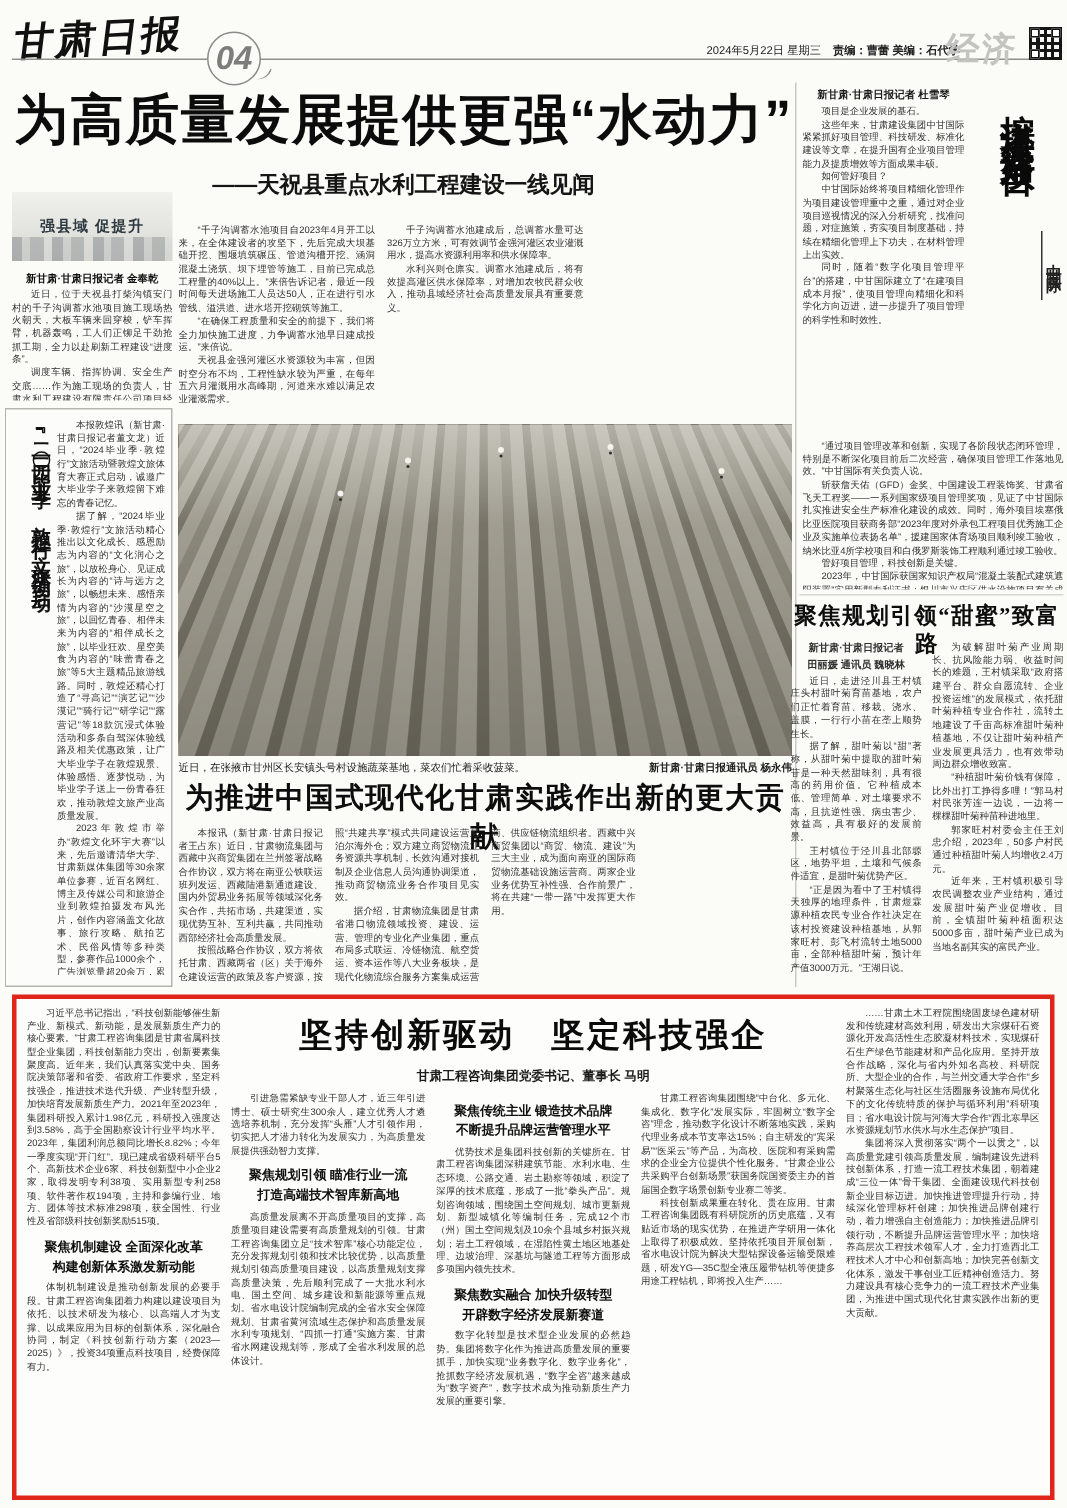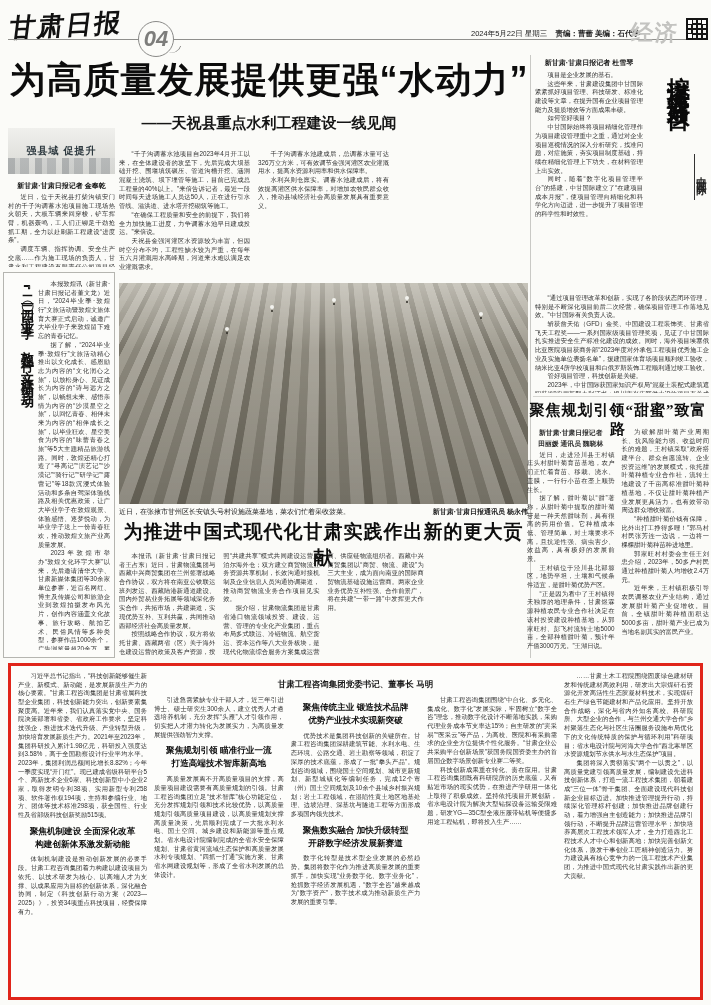--- a/index.html
+++ b/index.html
@@ -195,31 +195,32 @@
 </div>
 
 <div class="abs featured">
   <div class="f-col tiny">
     <span><p>习近平总书记指出，“科技创新能够催生新产业、新模式、新动能，是发展新质生产力的核心要素。”甘肃工程咨询集团是甘肃省属科技型企业集团，科技创新能力突出，创新要素集聚度高。近年来，我们认真落实党中央、国务院决策部署和省委、省政府工作要求，坚定科技强企，推进技术迭代升级、产业转型升级，加快培育发展新质生产力。2021年至2023年，集团科研投入累计1.98亿元，科研投入强度达到3.58%，高于全国勘察设计行业平均水平。2023年，集团利润总额同比增长8.82%；今年一季度实现“开门红”。现已建成省级科研平台5个、高新技术企业6家、科技创新型中小企业2家，取得发明专利38项、实用新型专利258项、软件著作权194项，主持和参编行业、地方、团体等技术标准298项，获全国性、行业性及省部级科技创新奖励515项。</p></span>
     <div class="f-sub">聚焦机制建设 全面深化改革
 构建创新体系激发新动能</div>
     <span><p>体制机制建设是推动创新发展的必要手段。甘肃工程咨询集团着力构建以建设项目为依托、以技术研发为核心、以高端人才为支撑、以成果应用为目标的创新体系，深化融合协同，制定《科技创新行动方案（2023—2025）》，投资34项重点科技项目，经费保障有力。</p></span>
   </div>
   <div class="f-center">
+    <div class="f-head">坚持创新驱动　坚定科技强企</div>
     <div class="f-byline">甘肃工程咨询集团党委书记、董事长 马明</div>
     <div class="f-cols">
       <div class="tiny">
         <span><p>引进急需紧缺专业干部人才，近三年引进博士、硕士研究生300余人，建立优秀人才遴选培养机制，充分发挥“头雁”人才引领作用，切实把人才潜力转化为发展实力，为高质量发展提供强劲智力支撑。</p></span>
         <div class="f-sub">聚焦规划引领 瞄准行业一流
 打造高端技术智库新高地</div>
         <span><p>高质量发展离不开高质量项目的支撑，高质量项目建设需要有高质量规划的引领。甘肃工程咨询集团立足“技术智库”核心功能定位，充分发挥规划引领和技术比较优势，以高质量规划引领高质量项目建设，以高质量规划支撑高质量决策，先后顺利完成了一大批水利水电、国土空间、城乡建设和新能源等重点规划。省水电设计院编制完成的全省水安全保障规划、甘肃省黄河流域生态保护和高质量发展水利专项规划、“四抓一打通”实施方案、甘肃省水网建设规划等，形成了全省水利发展的总体设计。</p></span>
       </div>
       <div class="tiny">
         <div class="f-sub">聚焦传统主业 锻造技术品牌
-优势产业技术实现新突破</div>
+不断提升品牌运营管理水平</div>
         <span><p>优势技术是集团科技创新的关键所在。甘肃工程咨询集团深耕建筑节能、水利水电、生态环境、公路交通、岩土勘察等领域，积淀了深厚的技术底蕴，形成了一批“拳头产品”。规划咨询领域，围绕国土空间规划、城市更新规划、新型城镇化等编制任务，完成12个市（州）国土空间规划及10余个县域乡村振兴规划；岩土工程领域，在湿陷性黄土地区地基处理、边坡治理、深基坑与隧道工程等方面形成多项国内领先技术。</p></span>
         <div class="f-sub">聚焦数实融合 加快升级转型
 开辟数字经济发展新赛道</div>
         <span><p>数字化转型是技术型企业发展的必然趋势。集团将数字化作为推进高质量发展的重要抓手，加快实现“业务数字化、数字业务化”，抢抓数字经济发展机遇，“数字全咨”越来越成为“数字资产”，数字技术成为推动新质生产力发展的重要引擎。</p></span>
       </div>
       <div class="tiny">
         <span><p>甘肃工程咨询集团围绕“中台化、多元化、集成化、数字化”发展实际，牢固树立“数字全咨”理念，推动数字化设计不断落地实践，采购代理业务成本节支率达15%；自主研发的“宾采易”“医采云”等产品，为高校、医院和有采购需求的企业全方位提供个性化服务。“甘肃企业公共采购平台创新场景”获国务院国资委主办的首届国企数字场景创新专业赛二等奖。</p></span>
         <span><p>科技创新成果重在转化、贵在应用。甘肃工程咨询集团既有科研院所的历史底蕴，又有贴近市场的现实优势，在推进产学研用一体化上取得了积极成效。坚持依托项目开展创新，省水电设计院为解决大型钻探设备运输受限难题，研发YG—35C型全液压履带钻机等便捷多用途工程钻机，即将投入生产……</p></span>
       </div>
     </div>

